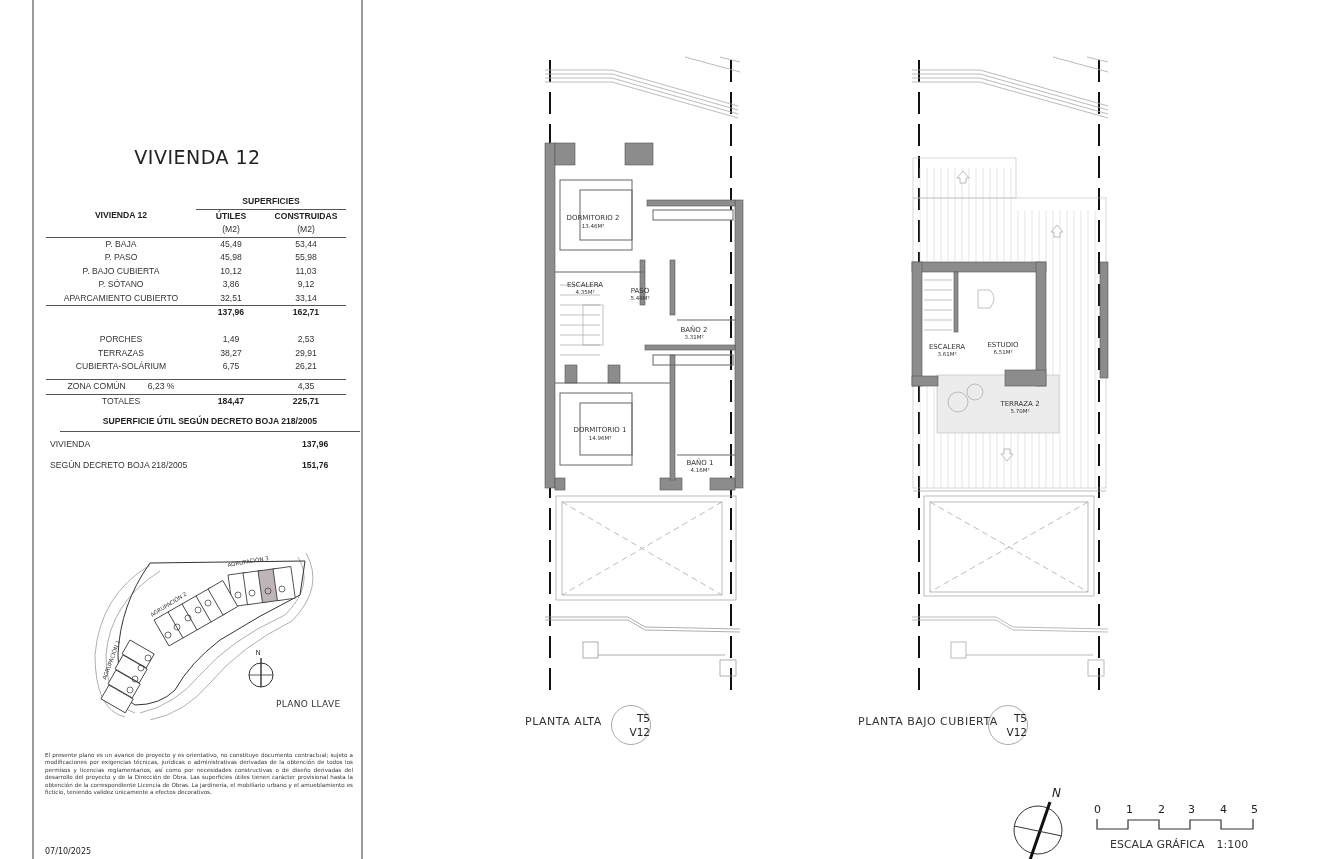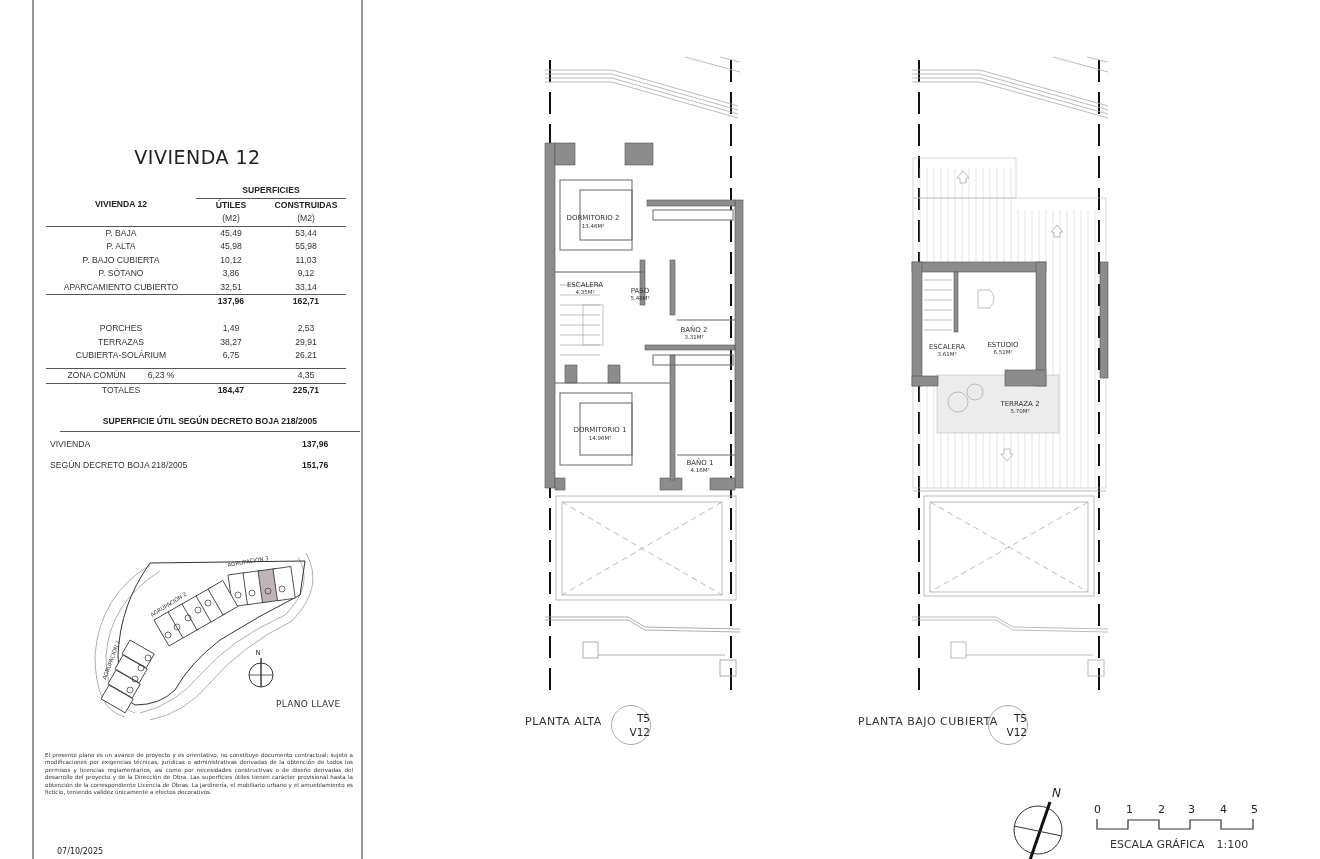--- a/index.html
+++ b/index.html
@@ -28,21 +28,21 @@
                    border-bottom: 1.5px solid #555; }
   .decreto-row { position: absolute; left: 14px; width: 300px; font-size: 8.6px; color: #333; }
   .decreto-row .v { position: absolute; left: 256px; font-weight: bold; color: #222; }
 
   .keyplan { position: absolute; left: 48px; top: 548px; width: 300px; height: 170px; }
   .keyplan-label { position: absolute; left: 248px; top: 699px; font-family: "DejaVu Sans", sans-serif;
                    font-size: 9px; color: #333; letter-spacing: 0.3px; }
 
   .disclaimer { position: absolute; left: 45px; top: 752px; width: 308px; font-family: "DejaVu Sans", sans-serif;
                 font-size: 5.6px; line-height: 7.4px; color: #333; text-align: justify; }
-  .date { position: absolute; left: 57px; top: 847px; font-family: "DejaVu Sans", sans-serif; font-size: 8px; color: #222; }
+  .date { position: absolute; left: 45px; top: 847px; font-family: "DejaVu Sans", sans-serif; font-size: 8px; color: #222; }
 
   .plan { position: absolute; }
   .plan-caption { position: absolute; font-family: "DejaVu Sans", sans-serif; font-size: 11px; color: #333; letter-spacing: 0.5px; }
   .badge { position: absolute; width: 40px; height: 40px; border: 1px solid #aaa; border-radius: 50%;
            text-align: right; font-family: "DejaVu Sans", sans-serif; font-size: 10.5px; line-height: 14px;
            padding-top: 5px; color: #222; }
   .scale-label { position: absolute; left: 1096px; top: 838px; font-family: "DejaVu Sans", sans-serif;
                  font-size: 11px; color: #333; }
   .scale-label span { margin-left: 12px; }
   .tick { position: absolute; top: 803px; font-family: "DejaVu Sans", sans-serif; font-size: 11px; color: #222; }
@@ -51,21 +51,21 @@
   .watermark { position: absolute; left: 560px; top: 420px; font-family: "DejaVu Sans", sans-serif;
                font-size: 26px; color: rgba(255,255,255,0.75); letter-spacing: 60px; pointer-events: none; }
 </style>
 </head>
 <body>
 
 <div class="panel"></div>
 
 <div class="title" style="left:32px;width:331px;">VIVIENDA 12</div>
 
-<table class="areas" style="left:46px;">
+<table class="areas" style="left:46px;margin-top:11px;">
   <tbody>
       <tr>
     <th class="c-name" rowspan="1"></th>
     <th colspan="2" style="border-bottom:1.5px solid #555;">SUPERFICIES</th>
   </tr>
   <tr>
     <th class="c-name" style="text-align:center;">VIVIENDA 12</th>
     <th class="c-ut">ÚTILES</th>
     <th class="c-co">CONSTRUIDAS</th>
   </tr>
@@ -73,21 +73,21 @@
     <td class="c-name"></td>
     <td class="c-ut">(M2)</td>
     <td class="c-co">(M2)</td>
   </tr>
   <tr>
     <td class="c-name">P. BAJA</td>
     <td class="c-ut">45,49</td>
     <td class="c-co">53,44</td>
   </tr>
   <tr>
-    <td class="c-name">P. ALTA</td>
+    <td class="c-name">P. PASO</td>
     <td class="c-ut">45,98</td>
     <td class="c-co">55,98</td>
   </tr>
   <tr>
     <td class="c-name">P. BAJO CUBIERTA</td>
     <td class="c-ut">10,12</td>
     <td class="c-co">11,03</td>
   </tr>
   <tr>
     <td class="c-name">P. SÓTANO</td>

